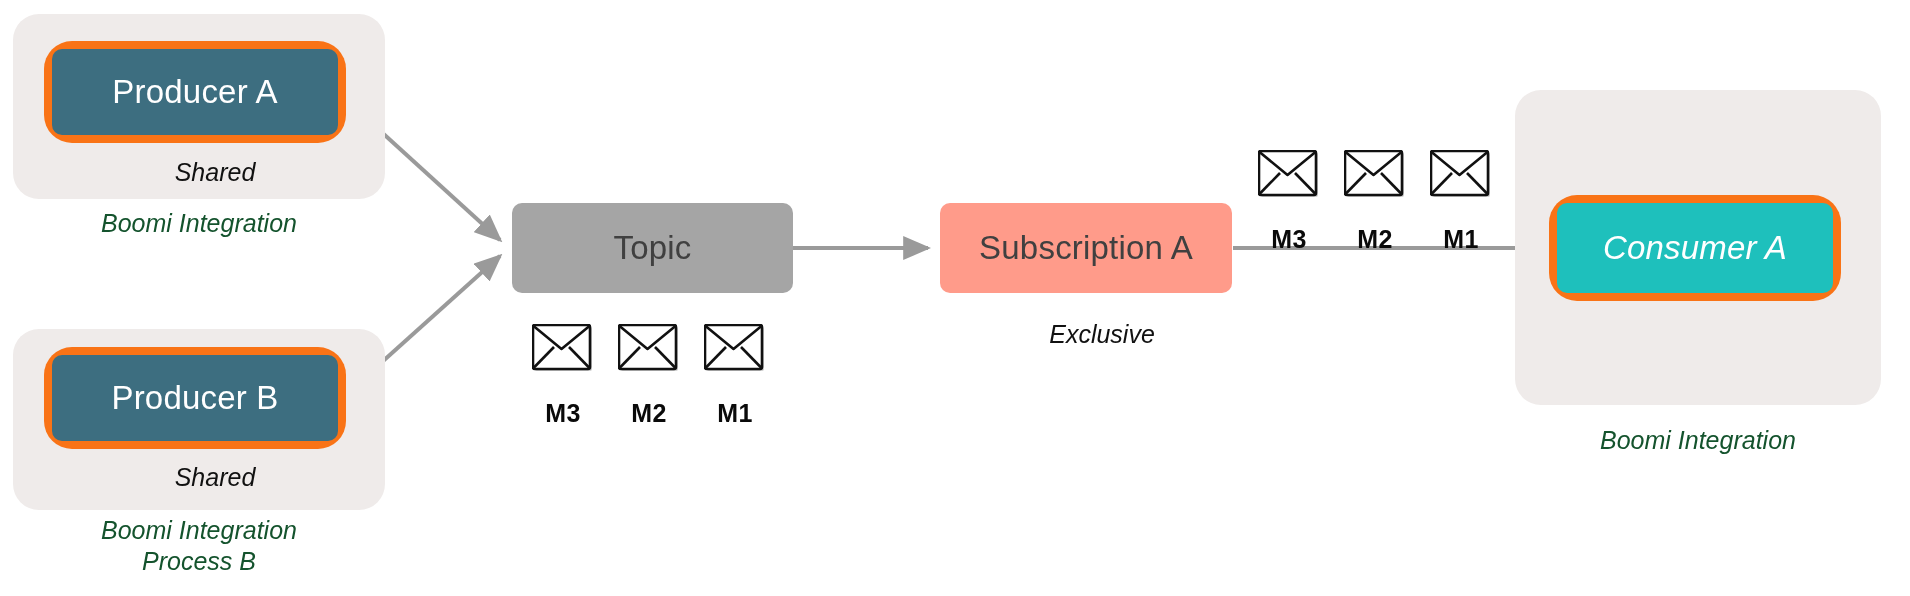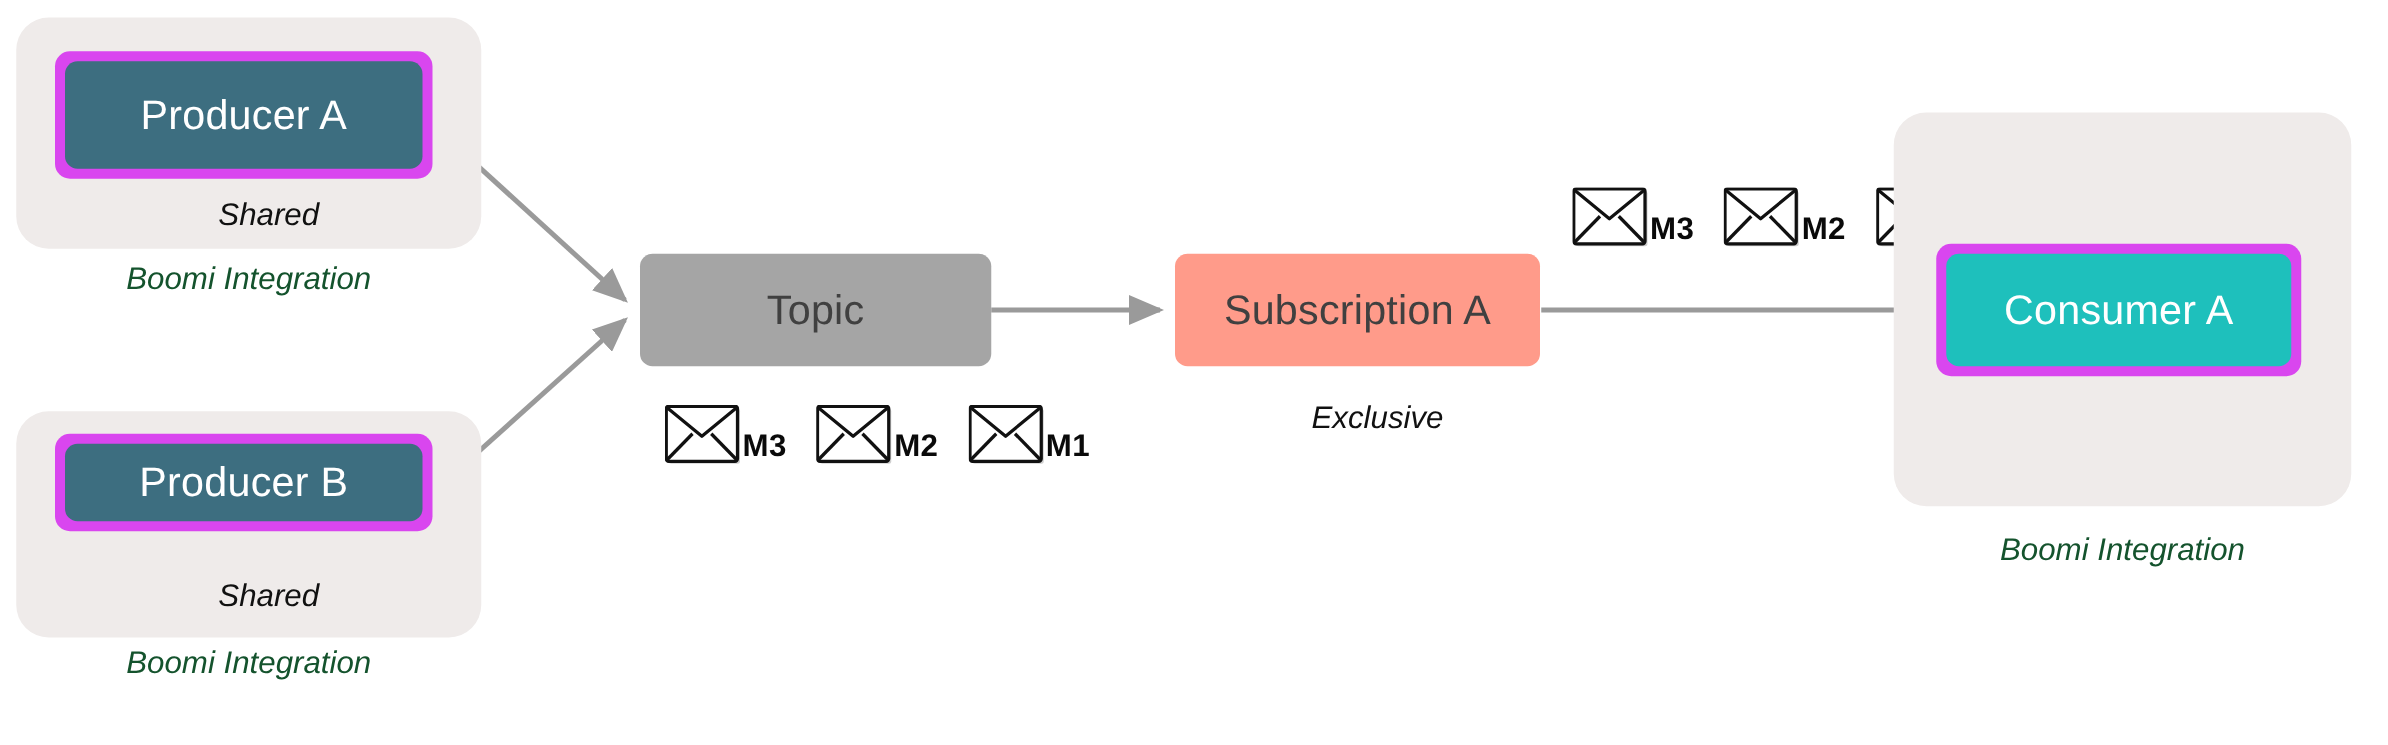--- a/index.html
+++ b/index.html
@@ -19,22 +19,22 @@
   }
 
   
   .group-card {
     position: absolute;
     background: #EFEBEA;
     border-radius: 26px;
   }
   .node-wrap {
     position: absolute;
-    background: #d946ef;
-    border-radius: 12px;
+    background: #f97316;
+    border-radius: 28px;
     padding: 8px;
     box-sizing: border-box;
   }
   .node {
     width: 100%;
     height: 100%;
     border-radius: 10px;
     display: flex;
     align-items: center;
     justify-content: center;
@@ -77,22 +77,23 @@
   }
 
   
   .env-group {
     position: absolute;
     display: flex;
     gap: 24px;
   }
   .env-item {
     display: flex;
-    flex-direction: row;
-    align-items: flex-end;
+    flex-direction: column;
+    align-items: center;
+    gap: 20px;
   }
   .env-icon {
     display: block;
   }
   .env-caption {
     margin-top: 7px;
     font-size: 25px;
     font-weight: bold;
     color: #0a0a0a;
     letter-spacing: 0.3px;
@@ -135,28 +136,29 @@
   </div>
 
   <div class="sub-label" style="left:13px; top:158px; width:372px;">Shared</div>
 
   <div class="proc-label" style="left:13px; top:208px; width:372px;">
     <div>Boomi Integration</div>
   </div>
 
   <div class="group-card" style="left:13px; top:329px; width:372px; height:181px;"></div>
 
-  <div class="node-wrap" style="left:44px; top:347px; width:302px; height:78px;">
+  <div class="node-wrap" style="left:44px; top:347px; width:302px; height:102px;">
     <div class="node" style="background:#3D6E80;">Producer B</div>
   </div>
 
   <div class="sub-label" style="left:13px; top:463px; width:372px;">Shared</div>
 
   <div class="proc-label" style="left:13px; top:515px; width:372px;">
     <div>Boomi Integration</div>
+    <div>Process B</div>
   </div>
 
   <div class="plain-node" style="left:512px; top:203px; width:281px; height:90px; background:#A5A5A5;">
     <span>Topic</span>
   </div>
 
   <div class="env-group" style="left:532px; top:324px;">
     <div class="env-item">
       <svg class="env-icon" width="62" height="48" viewBox="0 0 62 48" xmlns="http://www.w3.org/2000/svg">
         <rect x="3" y="3" width="57" height="44" rx="2" fill="#cfcfcf"></rect>
@@ -223,21 +225,21 @@
         <path d="M1.5 2 L29.5 25 L57.5 2" fill="none" stroke="#111111" stroke-width="2.6" stroke-linejoin="round"></path>
         <path d="M1.5 44 L22 23" fill="none" stroke="#111111" stroke-width="2.6"></path>
         <path d="M57.5 44 L37 23" fill="none" stroke="#111111" stroke-width="2.6"></path>
       </svg>
       <span class="env-caption">M1</span>
     </div>
   </div>
 
   <div class="group-card" style="left:1515px; top:90px; width:366px; height:315px;"></div>
 
-  <div class="node-wrap" style="left:1549px; top:195px; width:292px; height:106px;">
+  <div class="node-wrap" style="left:1549px; top:195px; width:292px; height:106px;font-style:italic;">
     <div class="node" style="background:#1EC0BC;">Consumer A</div>
   </div>
 
   <div class="proc-label" style="left:1515px; top:425px; width:366px;">
     <div>Boomi Integration</div>
   </div>
 
 </div>
 
 </body></html>

